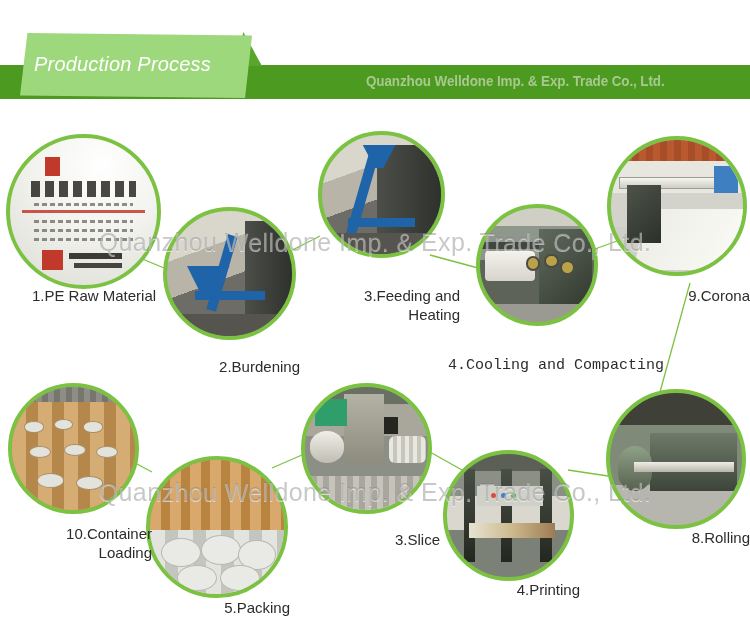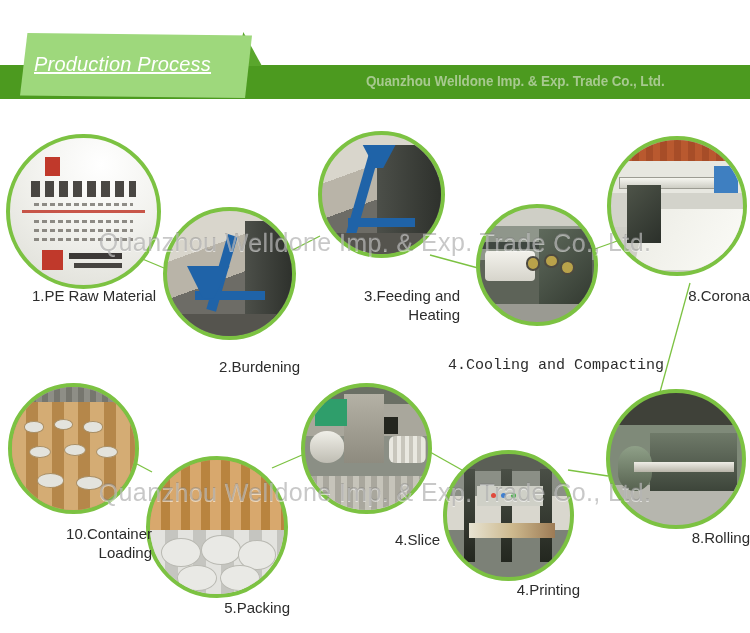--- a/index.html
+++ b/index.html
@@ -23,21 +23,21 @@
     clip-path: polygon(28% 0%, 100% 100%, 0% 100%);
   }
   .banner-plate {
     position: absolute; left: 20px; top: 33px; width: 232px; height: 65px;
     background: #9ed87c;
     clip-path: polygon(3.2% 0%, 100% 4%, 97% 100%, 0% 96%);
   }
   .banner-title {
     position: absolute; left: 34px; top: 53px; width: 210px;
     font-size: 20px; font-style: italic; color: #ffffff;
-    letter-spacing: .2px; white-space: nowrap; text-decoration: underline;
+    letter-spacing: .2px; white-space: nowrap;
   }
   .banner-company {
     position: absolute; left: 366px; top: 73px;
     font-size: 14px; font-weight: bold; color: #a7c98f;
     letter-spacing: -0.1px; white-space: nowrap;
     transform: scaleX(0.96); transform-origin: left center;
   }
 
   
   .wm {
@@ -346,21 +346,21 @@
   <div class="node">
     <div class="bubble corona" style="left:607px; top:136px; width:140px; height:140px;">
       <div class="ph">
         <div class="roofbar"></div>
         <div class="beam"></div>
         <div class="blue"></div>
         <div class="web"></div>
         <div class="dark"></div>
       </div>
     </div>
-    <div class="caption" style="left:600px; top:286px; width:150px;">8.Corona</div>
+    <div class="caption" style="left:600px; top:286px; width:150px;">9.Corona</div>
   </div>
 
   <div class="node">
     <div class="bubble rolling" style="left:606px; top:389px; width:140px; height:140px;">
       <div class="ph">
         <div class="body"></div>
         <div class="drum"></div>
         <div class="shaft"></div>
       </div>
     </div>
@@ -387,21 +387,21 @@
     <div class="bubble slice" style="left:301px; top:383px; width:131px; height:131px;">
       <div class="ph">
         <div class="wall"></div>
         <div class="green-box"></div>
         <div class="ctrl"></div>
         <div class="roll"></div>
         <div class="roll2"></div>
         <div class="floor"></div>
       </div>
     </div>
-    <div class="caption" style="left:300px; top:530px; width:140px;">4.Slice</div>
+    <div class="caption" style="left:300px; top:530px; width:140px;">3.Slice</div>
   </div>
 
   <div class="node">
     <div class="bubble packing" style="left:146px; top:456px; width:142px; height:142px;">
       <div class="ph">
         <div class="kraft"></div>
         <div class="white"></div>
         <div class="wr" style="left:8%; top:58%; width:30%; height:22%"></div>
         <div class="wr" style="left:38%; top:56%; width:30%; height:22%"></div>
         <div class="wr" style="left:66%; top:60%; width:28%; height:22%"></div>

